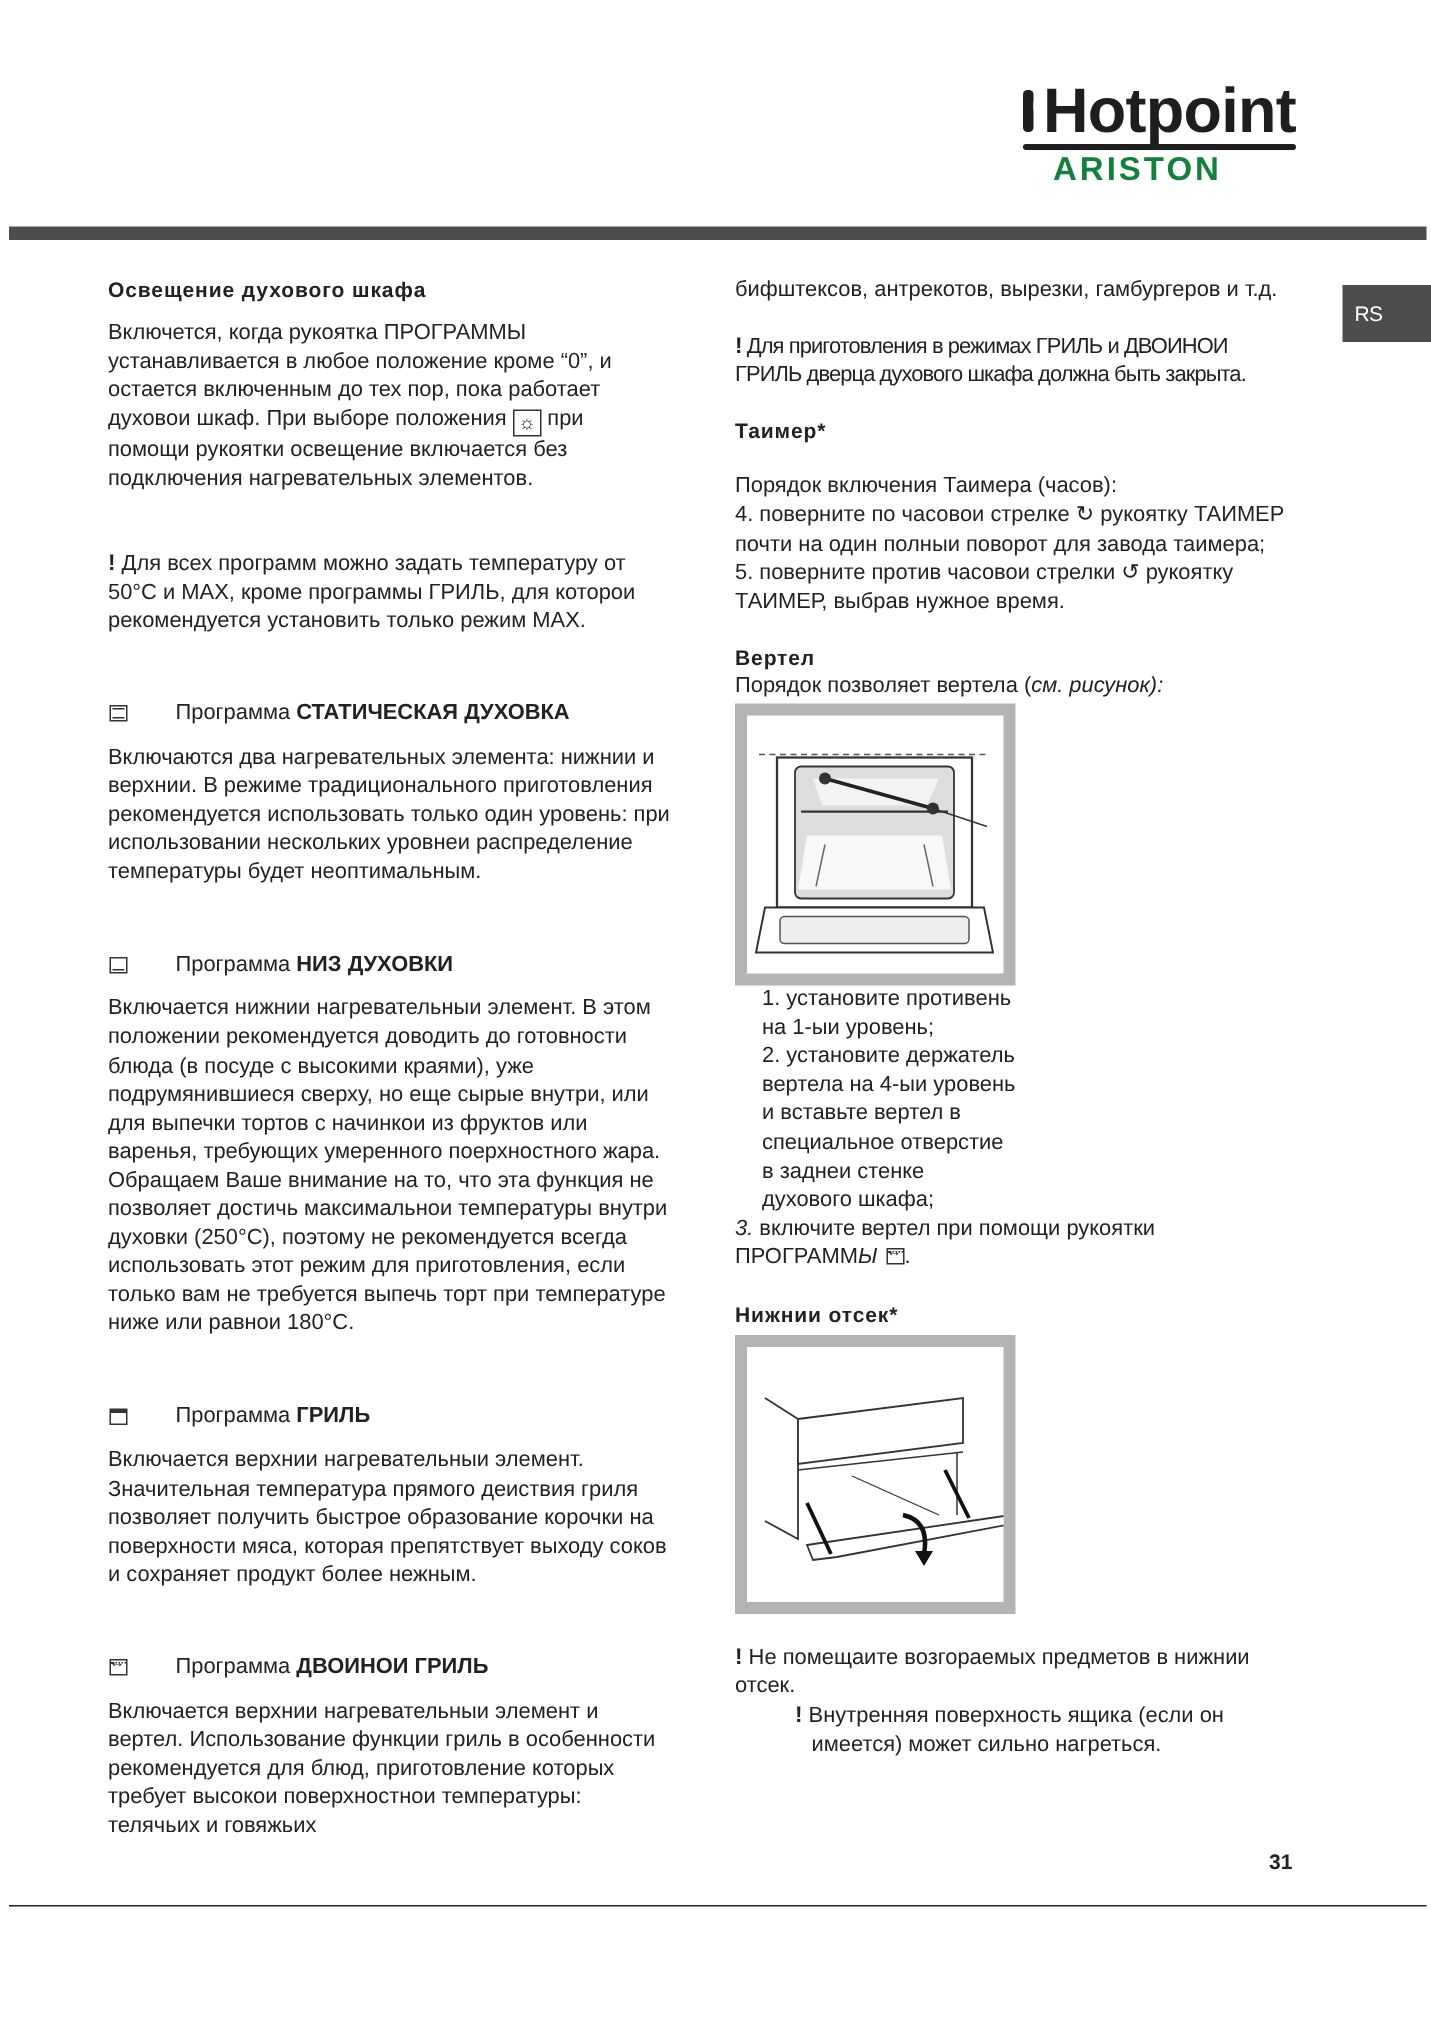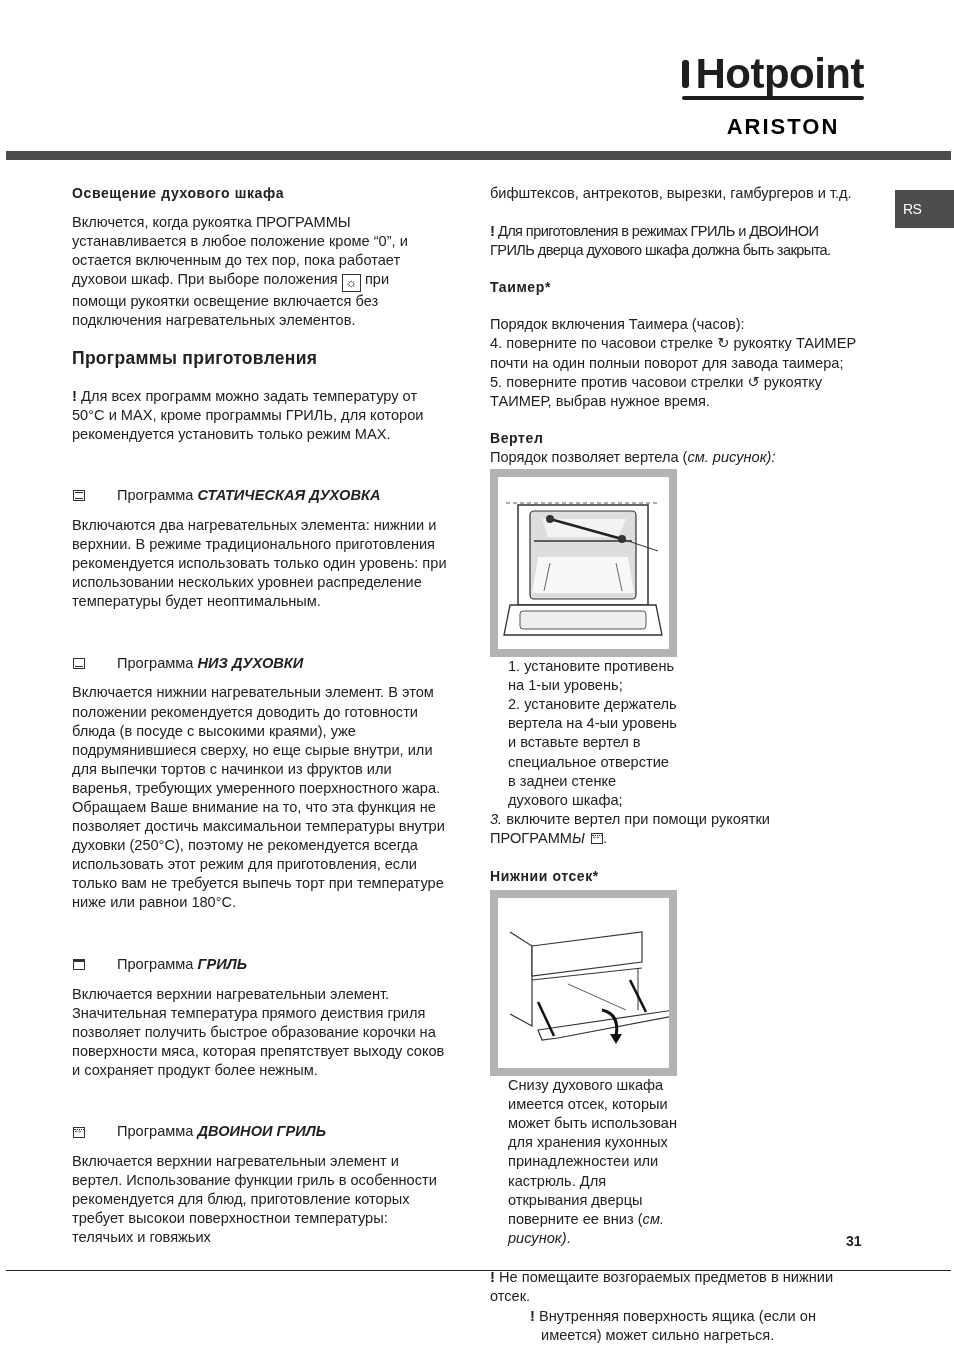--- a/index.html
+++ b/index.html
@@ -4,41 +4,41 @@
 <style>
   html, body { margin:0; padding:0; background:#fff; }
   body { width:954px; height:1351px; position:relative; overflow:hidden;
          font-family:"Liberation Sans", sans-serif; color:#222; }
   .logo { position:absolute; left:682px; top:56px; width:182px; }
   .logo .brand { display:flex; align-items:center; height:36px; }
   .logo .brand-mark { width:28px; height:28px; background:#1e1e1e; border-radius:3px; position:relative; margin-right:6px; }
   .logo .brand-mark::after { content:""; position:absolute; left:7px; top:7px; width:7px; height:7px; background:#fff; border-radius:1px; }
   .logo .brand-name { font-size:42px; font-weight:bold; color:#1e1e1e; letter-spacing:-0.5px; line-height:36px; }
   .logo .rule { height:4px; background:#1e1e1e; margin-top:4px; border-radius:2px; }
-  .logo .sub { font-size:22px; font-weight:bold; letter-spacing:2px; color:#000000; margin-top:14px; padding-left:20px;text-align:center; }
+  .logo .sub { font-size:22px; font-weight:bold; letter-spacing:2px; color:#15803d; margin-top:0; padding-left:20px; }
   .top-bar { position:absolute; left:6px; top:151px; width:945px; height:9px; background:#4c4d4f; }
   .lang-tab { position:absolute; left:895px; top:190px; width:59px; height:38px; background:#4c4d4f; color:#fff;
               font-weight:normal; font-size:14px; display:flex; align-items:center; padding-left:8px; box-sizing:border-box; letter-spacing:-0.5px;}
   .col { position:absolute; font-size:14.6px; line-height:19.1px; color:#222; }
   .col-left { left:72px; top:184px; width:375px; }
   .col-right { left:490px; top:184px; width:370px; }
   .h-small { font-weight:bold; font-size:14px; letter-spacing:0.6px; margin:0; }
   .h-big { font-weight:bold; font-size:17.5px; margin:0; letter-spacing:0.3px; }
   p { margin:0; }
   .gap10 { height:10px; } .gap18{height:18px;} .gap19{height:19px;}
   .bang { font-weight:bold; font-size:15px; }
   .prog-row { display:flex; align-items:center; height:20px;margin-top:24px; }
   .prog-icon { width:12px; height:11px; border:1.5px solid #333; box-sizing:border-box; position:relative; margin-right:32px; margin-left:1px;}
   .prog-icon.static::before { content:""; position:absolute; left:1px; right:1px; top:1px; height:1px; background:#333; }
   .prog-icon.static::after { content:""; position:absolute; left:1px; right:1px; bottom:1px; height:1px; background:#333; }
   .prog-icon.bottom::after { content:""; position:absolute; left:1px; right:1px; bottom:1px; height:1px; background:#333; }
   .prog-icon.grill::before { content:""; position:absolute; left:0; right:0; top:0; height:2px; background:#333; }
   .prog-icon.double::before { content:""; position:absolute; left:0; right:0; top:1px; height:1px; border-top:1px dotted #333; }
   .prog-icon.double::after { content:"\2194"; position:absolute; left:-1px; top:-4px; font-size:10px; line-height:12px; }
-  .bold { font-weight:bold;font-style:italic; }
+  .bold { font-weight:bold; }
   .inline-icon { display:inline-block; width:19px; height:18px; border:1px solid #333; box-sizing:border-box; vertical-align:-3px; text-align:center; line-height:16px; font-size:13px; }
   .cond { letter-spacing:-0.6px; }
   .figure { border:8px solid #b3b3b3; box-sizing:border-box; background:#fff; position:relative; }
   .fig-row { display:flex;flex-direction:column; }
   .fig-text { margin-left:18px; }
   .bottom-rule { position:absolute; left:6px; top:1270px; width:945px; height:1px; background:#222; }
   .page-num { position:absolute; left:846px; top:1233px; font-weight:bold; font-size:14px; }
   svg { display:block; }
 </style>
 </head>
@@ -57,21 +57,20 @@
 
 <div class="col col-left">
   <h3 class="h-small">Освещение духового шкафа</h3>
   <div class="gap10"></div>
   <p>
     <span>Включется, когда рукоятка ПРОГРАММЫ устанавливается в любое положение кроме “0”, и остается включенным до тех пор, пока работает духовои шкаф. При выборе положения</span>
     <span class="inline-icon">☼</span>
     <span>при помощи рукоятки освещение включается без подключения нагревательных элементов.</span>
   </p>
   <div class="gap18"></div>
-  <h2 class="h-big">Программы приготовления</h2>
   <div class="gap18"></div>
   <p>
     <span class="bang">!</span>
     <span>Для всех программ можно задать температуру от 50°C и MAX, кроме программы ГРИЛЬ, для которои рекомендуется установить только режим MAX.</span>
   </p>
   <div class="gap18"></div>
 
   <div class="prog-row">
     <span class="prog-icon static"></span>
     <span>Программа</span>&nbsp;<span class="bold">СТАТИЧЕСКАЯ ДУХОВКА</span>
@@ -168,23 +167,20 @@
         <line x1="34" y1="82" x2="144" y2="70" stroke="#333"></line>
         <line x1="140" y1="70" x2="140" y2="112" stroke="#333"></line>
         <line x1="70" y1="86" x2="128" y2="112" stroke="#333" stroke-width="0.8"></line>
         <polygon points="40,132 176,112 176,118 60,140 44,142" fill="#fff" stroke="#333" stroke-width="1.2"></polygon>
         <line x1="40" y1="104" x2="56" y2="138" stroke="#111" stroke-width="2.5"></line>
         <line x1="132" y1="82" x2="148" y2="114" stroke="#111" stroke-width="2.5"></line>
         <path d="M104 112 Q122 116 118 138" fill="none" stroke="#111" stroke-width="3"></path>
         <polygon points="112,136 124,136 118,146" fill="#111"></polygon>
       </svg>
     </div>
-    <p class="fig-text" style="width:170px;">
-      <span>Снизу духового шкафа имеется отсек, которыи может быть использован для хранения кухонных принадлежностеи или кастрюль. Для открывания дверцы поверните ее вниз (</span><i>см. рисунок)</i><span>.</span>
-    </p>
   </div>
   <div class="gap19"></div>
   <p>
     <span class="bang">!</span>
     <span>Не помещаите возгораемых предметов в нижнии отсек.</span>
   </p>
   <p style="padding-left:11px;text-indent:-11px;margin-left:40px;">
     <span class="bang">!</span>
     <span>Внутренняя поверхность ящика (если он имеется) может сильно нагреться.</span>
   </p>

